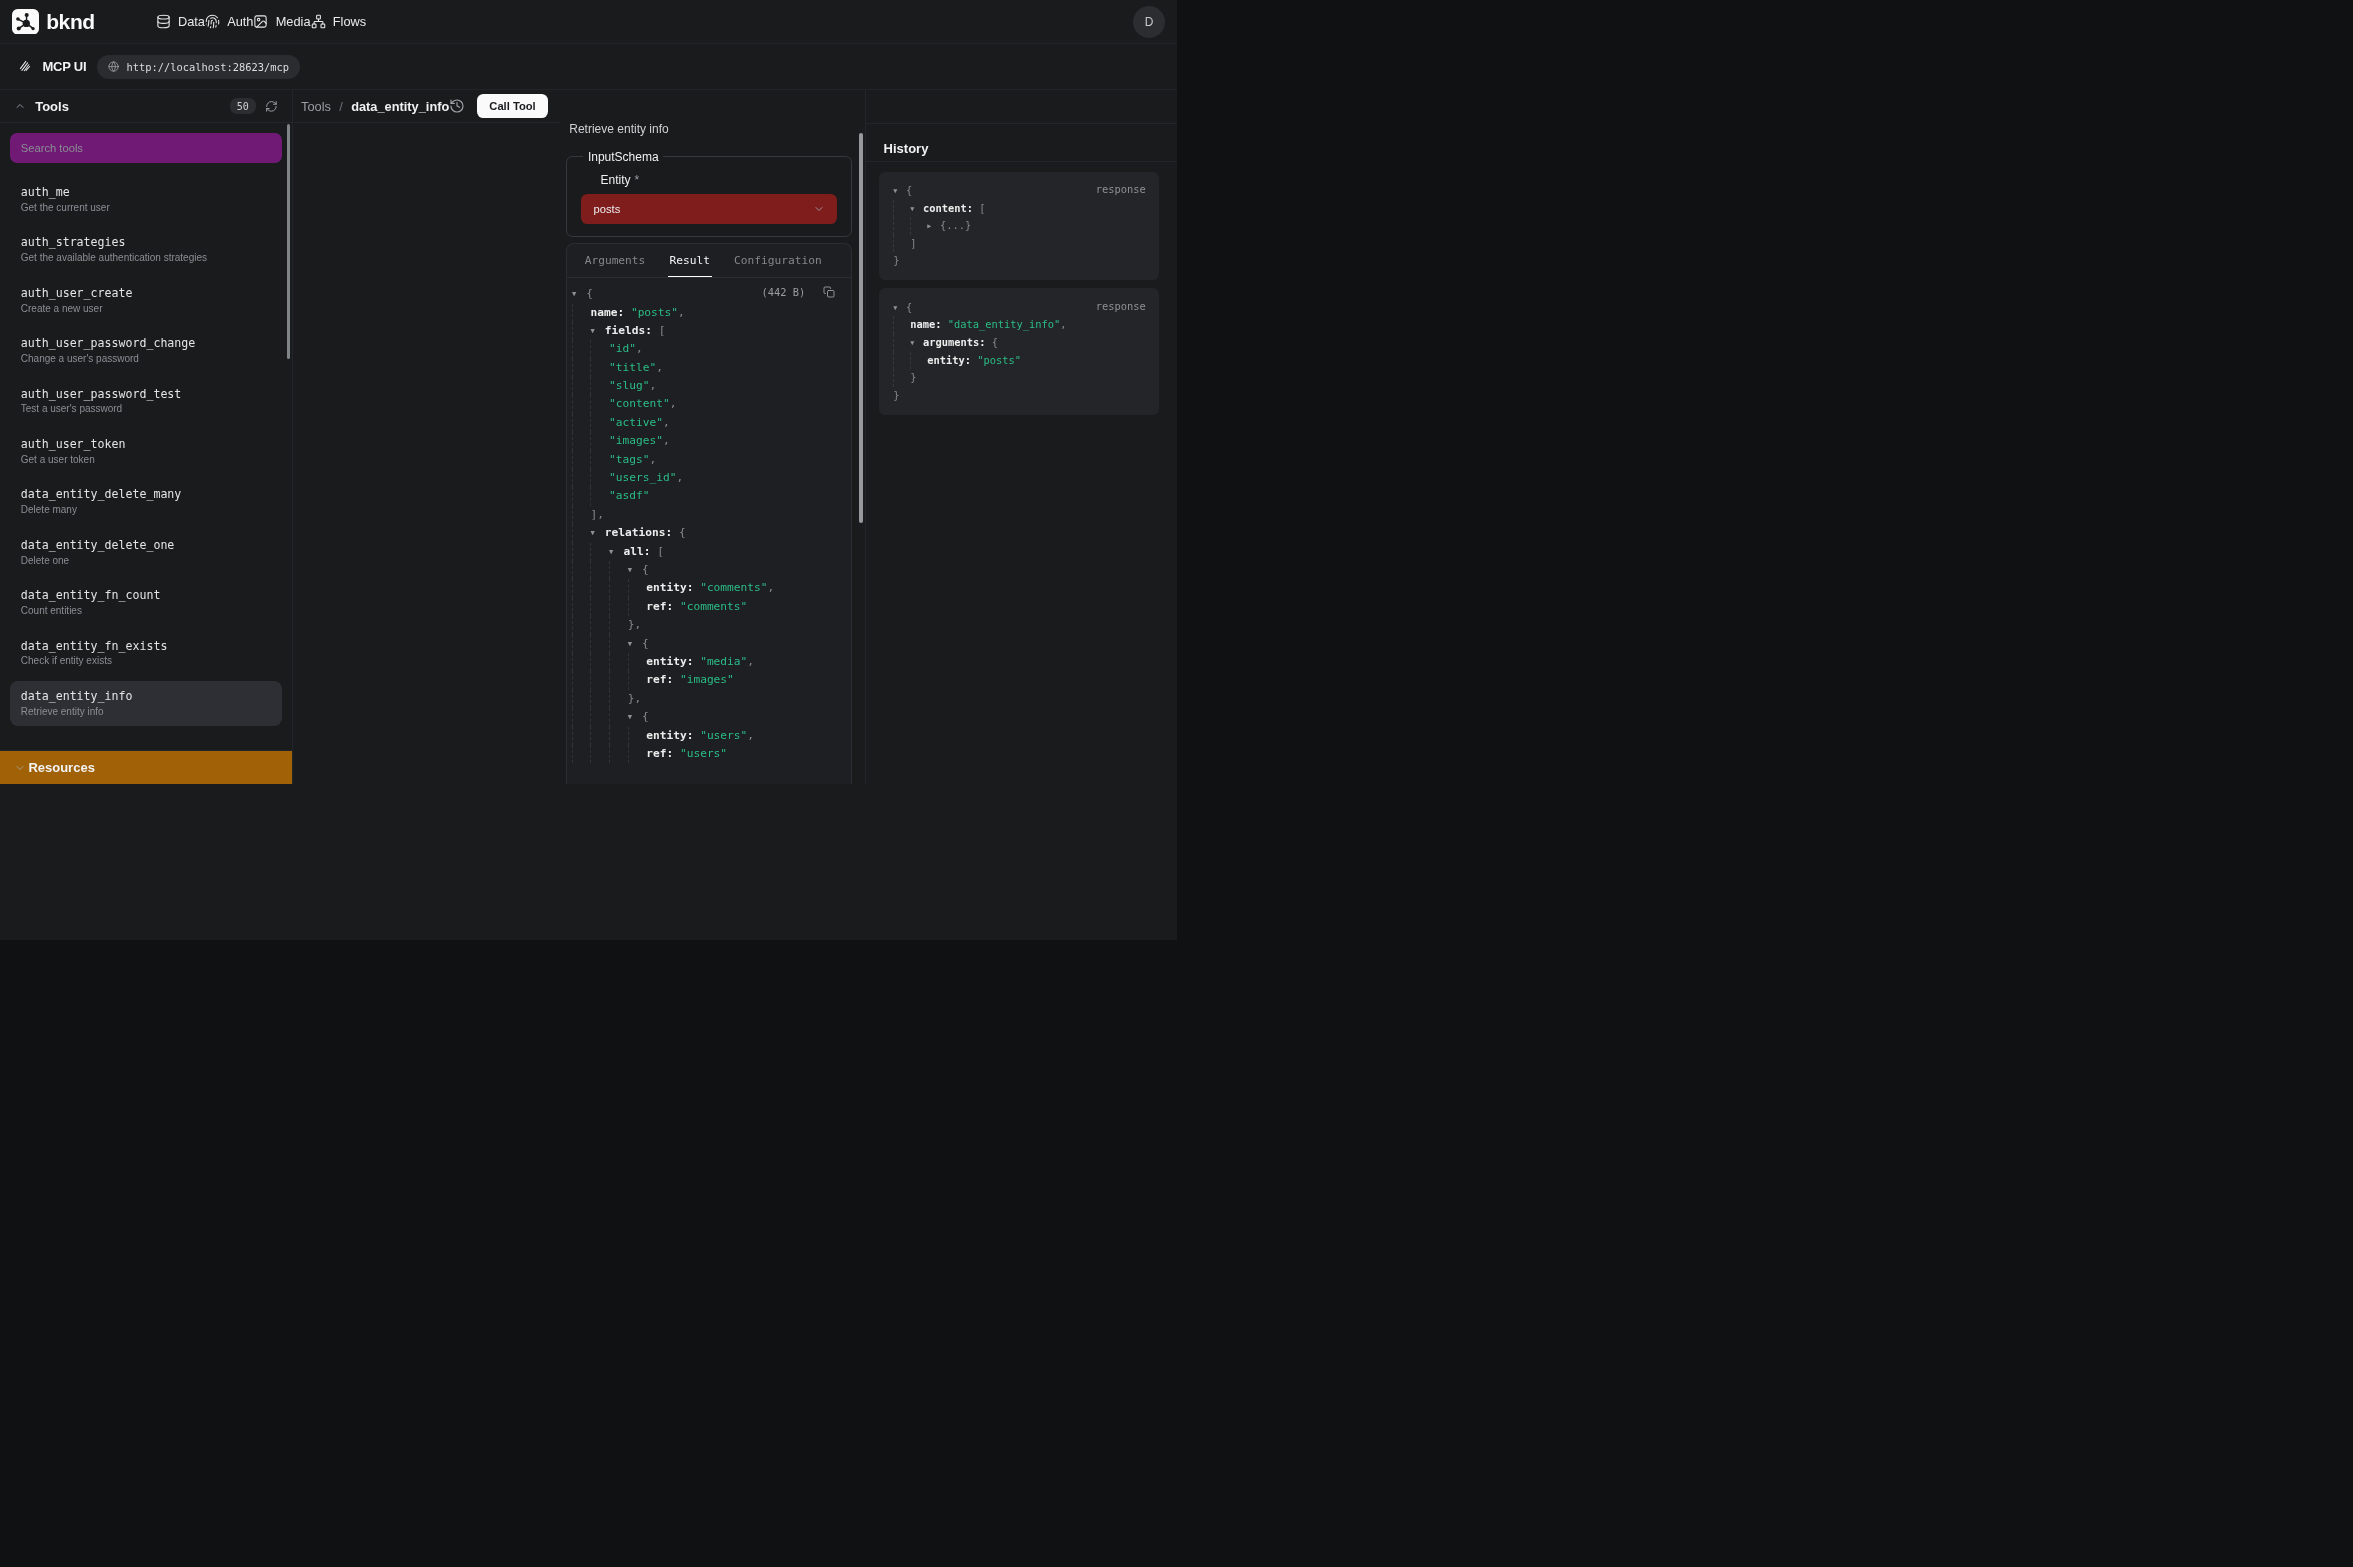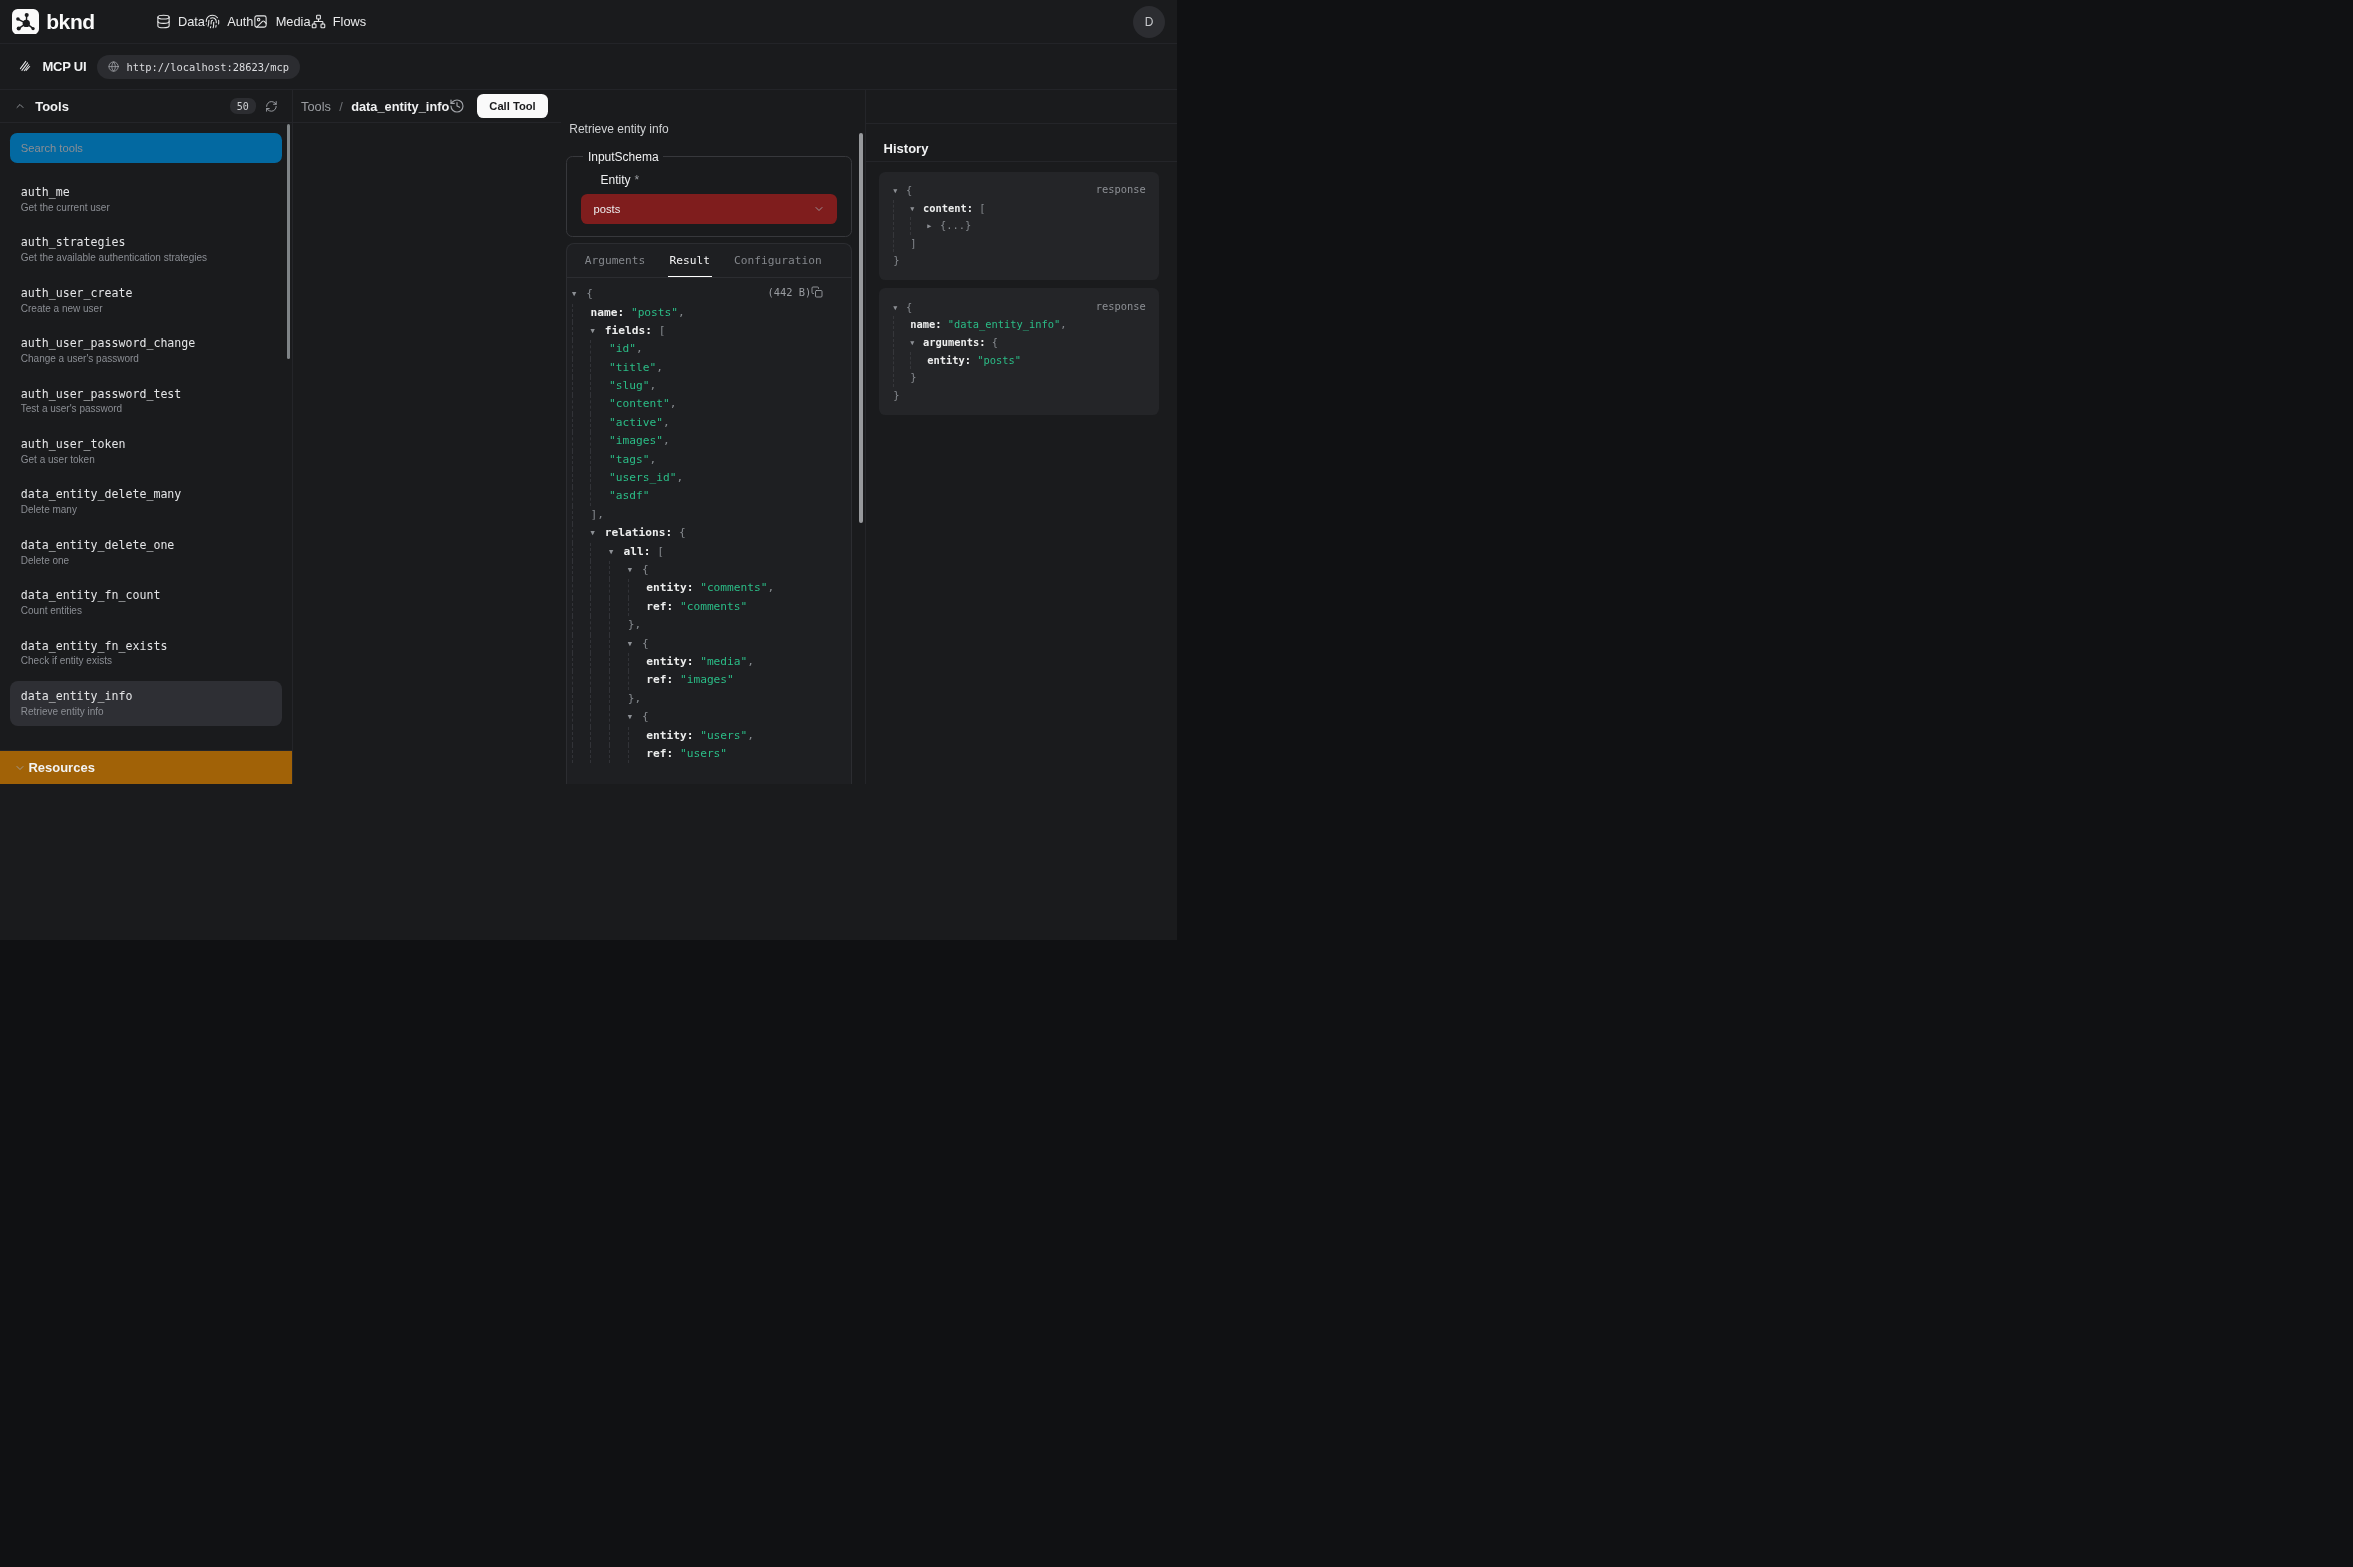--- a/index.html
+++ b/index.html
@@ -32,21 +32,21 @@
   
   .workspace{display:flex;height:694px;position:relative;}
 
   
   .sidebar{width:293px;min-width:293px;border-right:0.8px solid #242529;box-sizing:border-box;position:relative;display:flex;flex-direction:column;}
   .side-head{height:33px;min-height:33px;border-bottom:0.8px solid #242529;display:flex;align-items:center;gap:8.8px;padding:0 14.4px;box-sizing:border-box;}
   .side-title{font-size:13px;font-weight:700;color:#f2f3f4;}
   .side-head .spacer{flex:1;}
   .badge{background:#2c2d31;border-radius:7.2px;padding:2.4px 7.2px;font-size:10px;color:#cfd1d4;}
   .search-wrap{padding:9.6px 9.6px 0 9.6px;}
-  .search-input{width:100%;box-sizing:border-box;height:30px;background:#0369a1;border:none;border-radius:7.2px;
+  .search-input{width:100%;box-sizing:border-box;height:30px;background:#701a75;border:none;border-radius:7.2px;
     padding:0 11.2px;color:#e6e7e9;font-size:11.2px;font-family:"Liberation Sans",sans-serif;outline:none;}
   .search-input::placeholder{color:#8b8e94;}
   .tool-list{flex:1;overflow:hidden;padding:14.4px 9.6px 0 9.6px;}
   .tool-item{padding:8px 11.2px;border-radius:8px;margin-bottom:4.8px;cursor:pointer;}
   .tool-item.selected{background:#2e2f34;}
   .tool-name{font-size:11.6px;color:#e4e5e7;line-height:14.4px;}
   .tool-desc{font-size:10px;color:#8b8e94;line-height:12.8px;margin-top:2.4px;}
   .side-foot{position:absolute;left:0;right:0;bottom:0;height:34px;border-top:0.8px solid #242529;
     display:flex;align-items:center;gap:2px;padding:0 14.4px;box-sizing:border-box;background:#a16207;cursor:pointer;}
   .sb-thumb{position:absolute;right:1.6px;top:34px;width:3.2px;height:235px;border-radius:1.6px;background:#7f8487;cursor:pointer;}
@@ -70,21 +70,21 @@
   .select{margin-top:7.2px;height:30px;background:#7f1d1d;border-radius:6.4px;display:flex;align-items:center;
     justify-content:space-between;padding:0 12px;cursor:pointer;}
   .select span{font-size:11.2px;color:#ededee;}
 
   .tabs-panel{margin-top:6.4px;flex:1;border:0.8px solid #2c2d31;border-bottom:none;border-radius:8px 8px 0 0;background:#1e1f22;overflow:hidden;display:flex;flex-direction:column;}
   .tabrow{height:34px;min-height:34px;border-bottom:0.8px solid #2c2d31;display:flex;align-items:stretch;gap:21px;padding:0 16px;box-sizing:border-box;}
   .tab{font-size:11.2px;color:#84878c;display:flex;align-items:center;border-bottom:1.6px solid transparent;padding:1.6px 1.6px 0 1.6px;cursor:pointer;}
   .tab.active{color:#f4f4f5;border-bottom-color:#ffffff;}
 
   .json-root{position:relative;padding:7.2px 0 0 1.6px;font-family:"DejaVu Sans Mono",monospace;font-size:11.2px;}
-  .json-meta{position:absolute;top:8px;right:28px;display:flex;align-items:center;gap:0;}
+  .json-meta{position:absolute;top:8px;right:16px;display:flex;align-items:center;gap:18px;}
   .json-size{font-size:10.4px;color:#9a9da2;}
   .jline{height:18.4px;line-height:18.4px;white-space:pre;padding-left:3.2px;}
   .json-root .guide{display:inline-block;width:17.6px;height:18.4px;border-left:0.8px dashed #323338;vertical-align:top;}
   .json-root .tri{display:inline-block;width:14.4px;font-size:7.2px;color:#8d9095;vertical-align:0.8px;cursor:pointer;}
   .seg-k{font-weight:700;color:#eceded;}
   .seg-s{color:#2bbd87;}
   .seg-p{color:#85898e;}
 
   
   .history{width:312px;min-width:312px;border-left:0.8px solid #242529;box-sizing:border-box;display:flex;flex-direction:column;}

